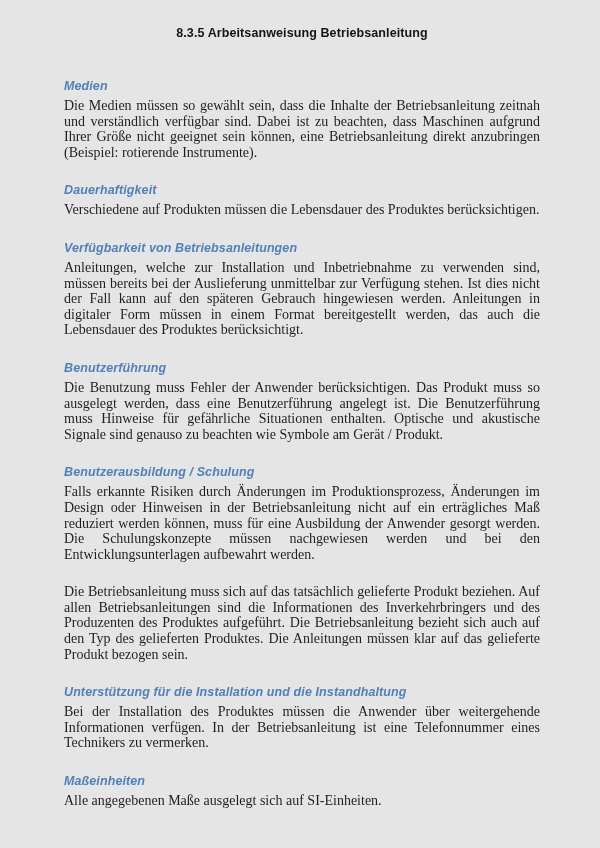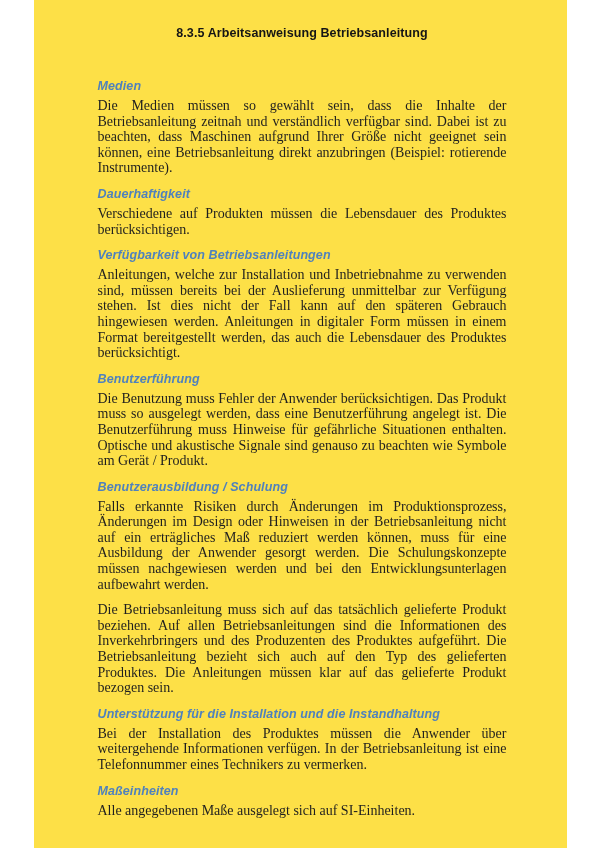--- a/index.html
+++ b/index.html
@@ -2,43 +2,43 @@
 <html><head>
 <meta charset="utf-8">
 <style>
   html, body {
     margin: 0;
     padding: 0;
     background: #ffffff;
   }
   .page {
     position: relative;
-    width: 533px;
+    width: 600px;
     height: 848px;
     margin: 0 auto;
-    background: #fde047;
+    background: #e5e5e5;
     overflow: hidden;
     font-family: "Liberation Sans", "DejaVu Sans", sans-serif;
     color: #1f1f1f;
   }
   .content {
     padding: 26px 60px 0 64px;
   }
   .doc-title {
     text-align: center;
     font-size: 12.5px;
     font-weight: bold;
     color: #151515;
     letter-spacing: 0.1px;
   }
   .sections {
     margin-top: 38px;
   }
   .sec {
-    margin-top: 10px;
+    margin-top: 22px;
   }
   .sec:first-child {
     margin-top: 12px;
   }
   .sec h2 {
     margin: 0 0 4px 0;
     font-size: 12.5px;
     line-height: 16px;
     font-weight: bold;
     font-style: italic;

